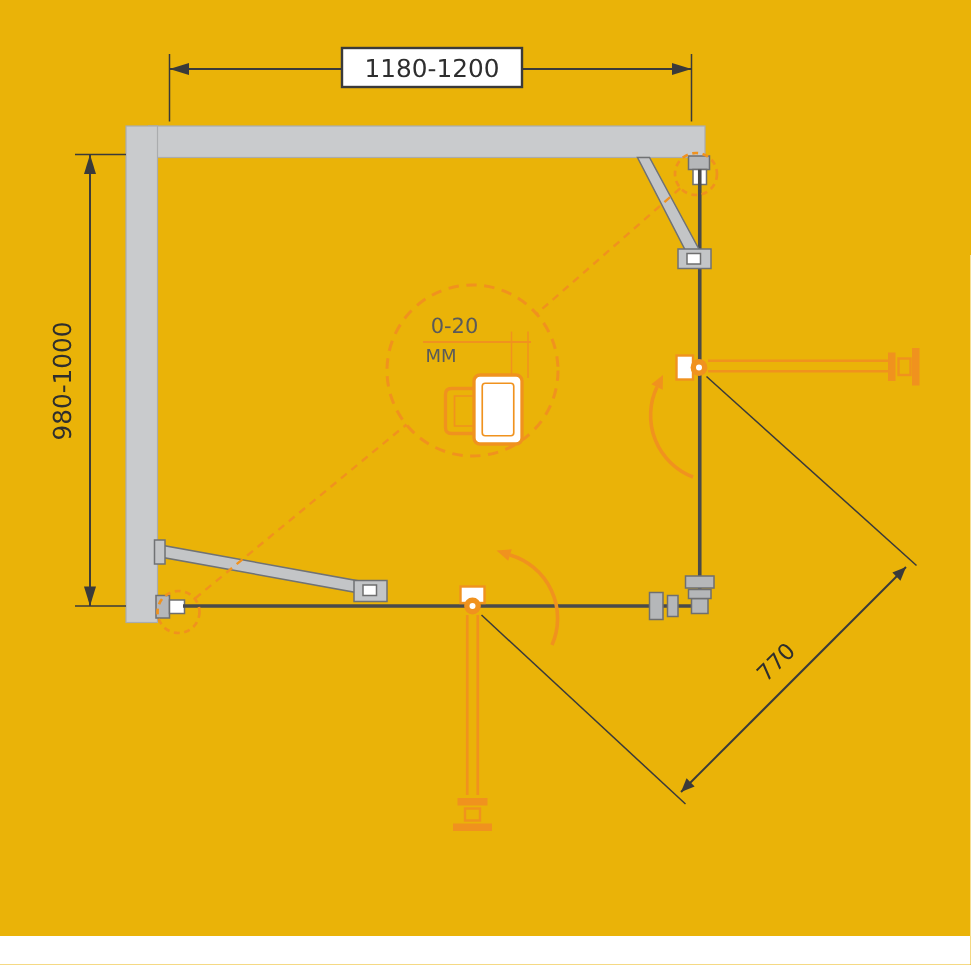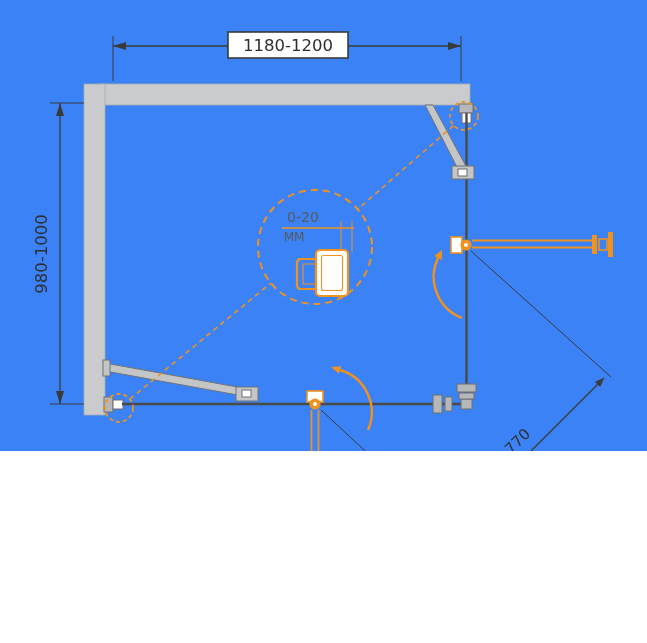--- a/index.html
+++ b/index.html
@@ -2,21 +2,21 @@
 <html style="--accent: #F0921E; --wall: #C9CBCD; --line: #3A3A3A;"><head>
 <meta charset="utf-8">
 <style>
   html,body{margin:0;padding:0;background:#ffffff;}
   :root{
     --accent:#F0921E;
     --wall:#C9CBCD;
     --line:#3A3A3A;
   }
   .canvas{
-    width:647px;height:451px;background:#3b82f6;position:relative;
+    width:647px;height:624px;background:#eab308;position:relative;
     font-family:"DejaVu Sans", sans-serif;overflow:hidden;text-decoration:underline;
   }
   svg{display:block;}
   svg text{font-family:"DejaVu Sans", sans-serif;}
   .wall{fill:var(--wall);stroke:#aaacae;stroke-width:0.8;}
   .hw{fill:#c3c5c7;stroke:#707274;stroke-width:1;}
   .hwd{fill:#b5b7b9;stroke:#6f6f6f;stroke-width:1;}
   .hww{fill:#ffffff;stroke:#6f6f6f;stroke-width:1;}
   .glass{stroke:#4a4a4a;stroke-width:2.4;fill:none;}
   .dim{stroke:var(--line);stroke-width:1.3;fill:none;}

